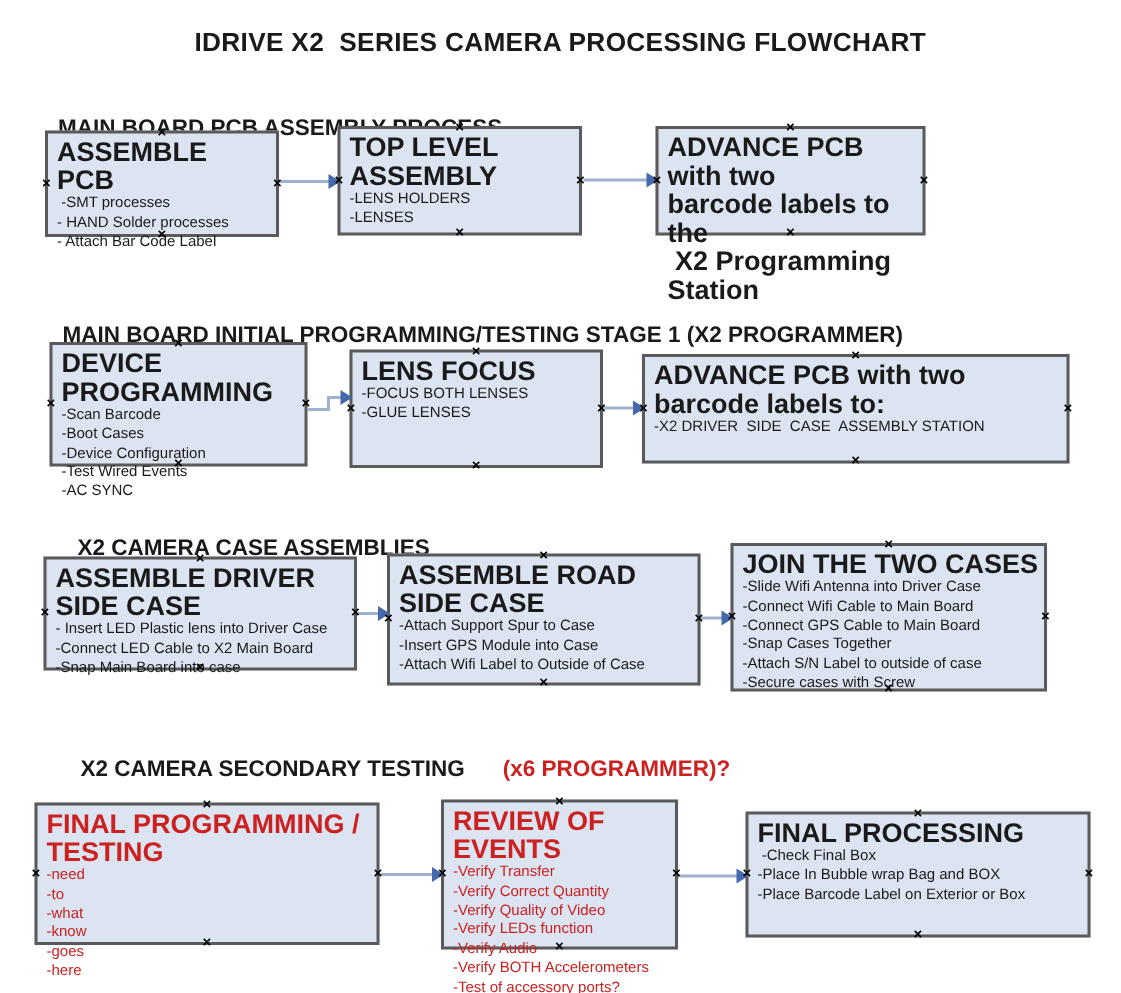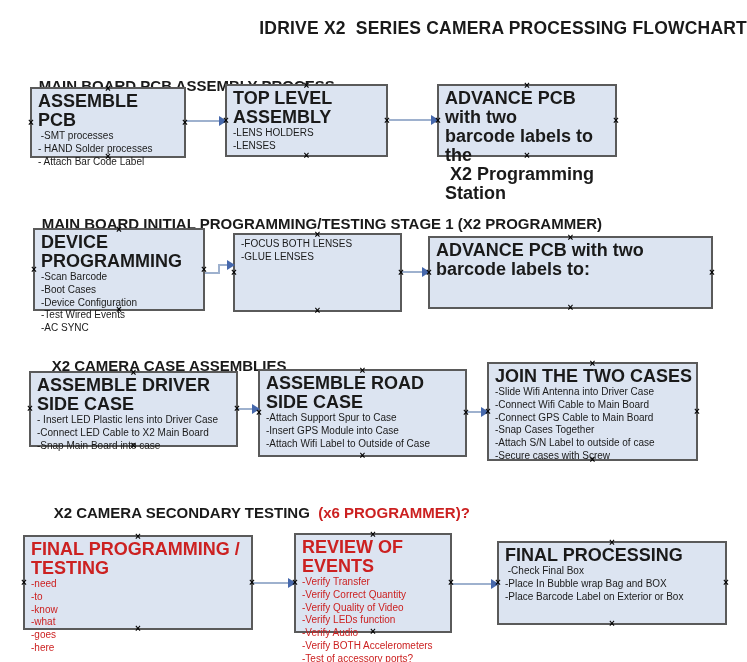--- a/index.html
+++ b/index.html
@@ -3,27 +3,27 @@
 <meta charset="utf-8">
 <style>
   html,body { margin:0; padding:0; background:#fff; }
   .canvas {
     position:relative; width:747px; height:662px;
     background:var(--background); overflow:hidden;
     font-family:"Liberation Sans", sans-serif; color:var(--text);
   }
   .page-title {
     position:absolute; top:18px; left:0; width:100%;
-    text-align:right; font-size:17.5px; font-weight:bold;
+    text-align:center; font-size:17.5px; font-weight:bold;
     white-space:pre-wrap; letter-spacing:.2px;
   }
   .sec-heading {
     position:absolute; font-size:15px; font-weight:bold; white-space:pre;
   }
-  .red-text { color:var(--red); }
+  .red-text { color:var(--red);margin-left:17px; }
   .box {
     position:absolute; box-sizing:border-box;
     background:var(--box_fill); border:2px solid var(--box_border);
     padding:3px 4px 0 6px;
   }
   .box.red .box-title, .box.red .box-line { color:var(--red); }
   .box-title { font-size:18px; font-weight:bold; line-height:19px; white-space:pre-wrap; }
   .box-line  { font-size:10px; line-height:12.8px; white-space:pre-wrap; }
   .handle {
     position:absolute; font-size:10px; line-height:7px; font-weight:bold;
@@ -112,34 +112,36 @@
     </div>
 
   <div class="arrow elbow" style="left:205px; top:264px; width:28px; height:10px;">
     <span class="e1"></span>
     <span class="e2"></span>
     <span class="e3"></span>
     <span class="head"></span>
   </div>
 
   <div class="box" style="left:233px; top:233px; width:169px; height:79px;">
+    <div class="box-title">LENS FOCUS</div>
     <div class="box-line">-FOCUS BOTH LENSES</div>
     <div class="box-line">-GLUE LENSES</div>
   <span class="handle t">×</span>
       <span class="handle b">×</span>
       <span class="handle l">×</span>
       <span class="handle r">×</span>
     </div>
 
   <div class="arrow" style="left:402px; top:271px; width:26px;">
       <span class="head"></span>
     </div>
 
   <div class="box" style="left:428px; top:236px; width:285px; height:73px;">
     <div class="box-title">ADVANCE PCB with two barcode labels to:</div>
+    <div class="box-line">-X2 DRIVER  SIDE  CASE  ASSEMBLY STATION</div>
   <span class="handle t">×</span>
       <span class="handle b">×</span>
       <span class="handle l">×</span>
       <span class="handle r">×</span>
     </div>
 
   <div class="sec-heading" style="left:35px; top:340px;">
     <span>X2 CAMERA CASE ASSEMBLIES</span>
   </div>
 
@@ -188,22 +190,22 @@
     </div>
 
   <div class="sec-heading" style="left:37px; top:487px;">
     <span>X2 CAMERA SECONDARY TESTING  </span><span class="red-text">(x6 PROGRAMMER)?</span>
   </div>
 
   <div class="box red" style="left:23px; top:535px; width:230px; height:95px;">
     <div class="box-title">FINAL PROGRAMMING / TESTING</div>
     <div class="box-line">-need</div>
     <div class="box-line">-to</div>
+    <div class="box-line">-what</div>
     <div class="box-line">-know</div>
-    <div class="box-line">-what</div>
     <div class="box-line">-goes</div>
     <div class="box-line">-here</div>
   <span class="handle t">×</span>
       <span class="handle b">×</span>
       <span class="handle l">×</span>
       <span class="handle r">×</span>
     </div>
 
   <div class="arrow" style="left:253px; top:582px; width:41px;">
       <span class="head"></span>

